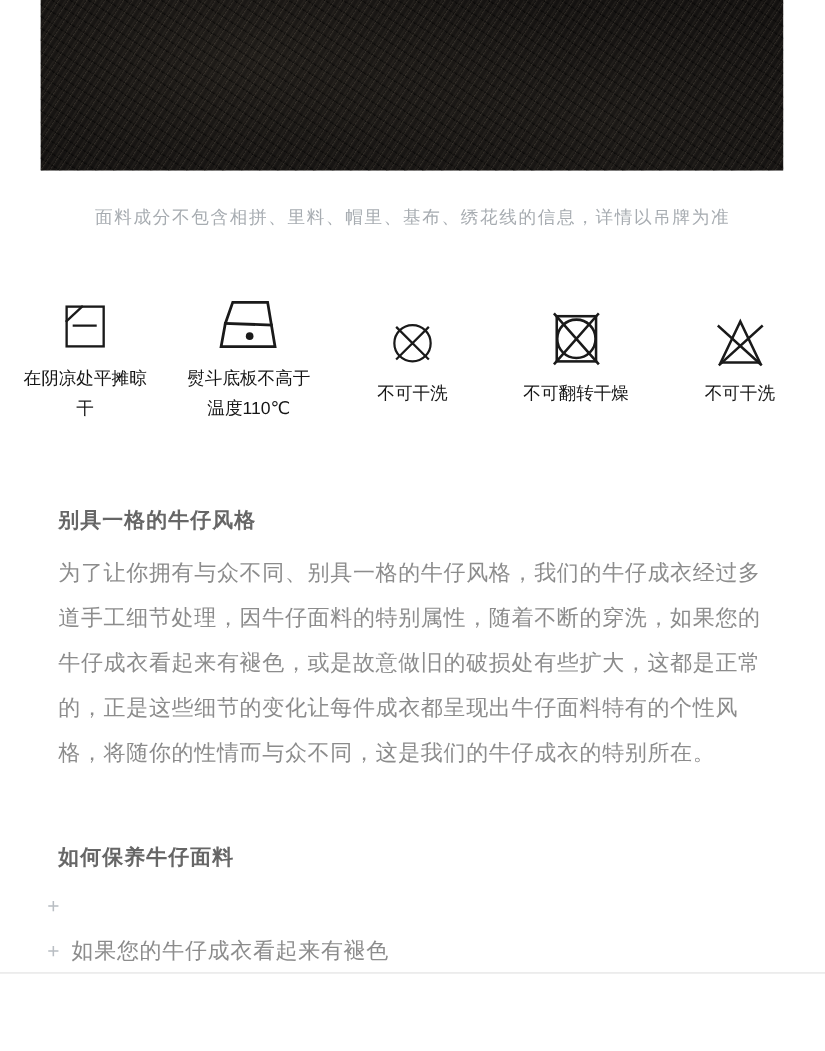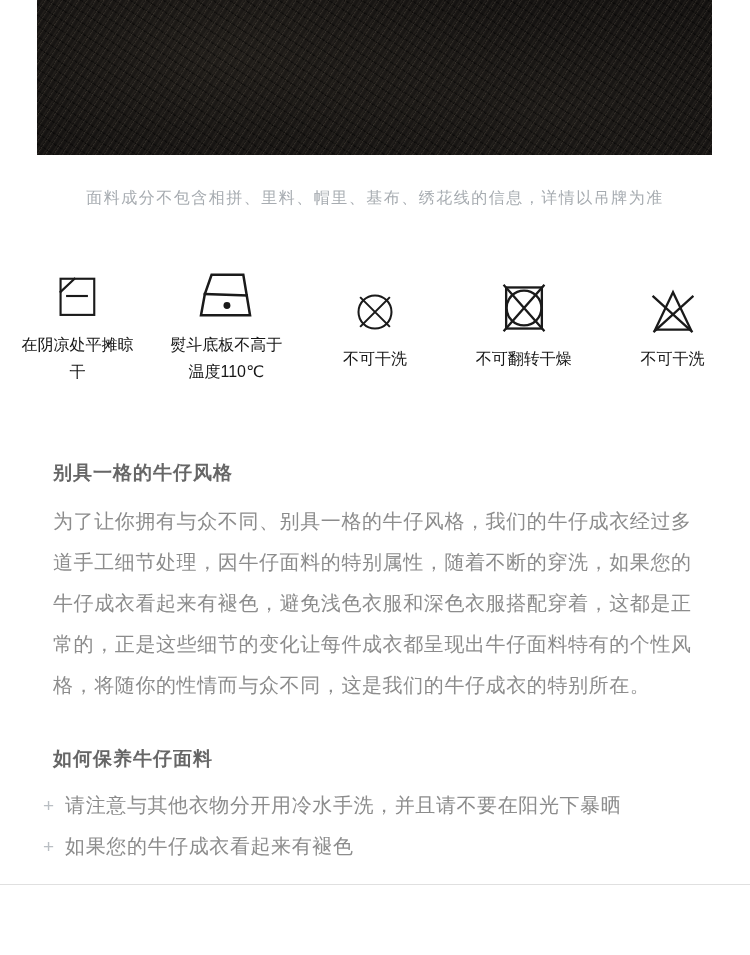--- a/index.html
+++ b/index.html
@@ -46,21 +46,21 @@
   
   .content { position:absolute; left:53px; top:460px; width:648px; }
   .section-heading {
     font-size:19px; font-weight:bold; color:#666666; letter-spacing:1px;
   }
   .section-body {
     margin-top:15px; width:645px;
     font-size:20px; line-height:41px; letter-spacing:0.6px;
     color:#8c8c8c; word-break:break-all;
   }
-  .section-heading.second { margin-top:40px; }
+  .section-heading.second { margin-top:60px; }
   .bullet-list { margin-top:13px; margin-left:-10px; }
   .bullet-line { display:flex; align-items:baseline; line-height:40px; }
   .bullet-marker { color:#b9bec3; font-size:19px; margin-right:11px; flex:0 0 auto; }
   .bullet-text { font-size:20px; letter-spacing:0.6px; color:#8c8c8c; }
   
   .bottom-divider {
     position:absolute; left:0; top:884px; width:750px; height:1px;
     background:#e0e0e0;
   }
 </style>
@@ -128,28 +128,27 @@
       </span>
       <span class="care-label">不可干洗</span>
     </div>
 
   </div>
 
   <div class="content">
 
     <h2 class="section-heading">别具一格的牛仔风格</h2>
 
-    <p class="section-body">为了让你拥有与众不同、别具一格的牛仔风格，我们的牛仔成衣经过多道手工细节处理，因牛仔面料的特别属性，随着不断的穿洗，如果您的牛仔成衣看起来有褪色，避免浅色衣服和深色衣服搭配穿着，这都是正常的，正是这些细节的变化让每件成衣都呈现出牛仔面料特有的个性风格，将随你的性情而与众不同，这是我们的牛仔成衣的特别所在。</p>
+    <p class="section-body">为了让你拥有与众不同、别具一格的牛仔风格，我们的牛仔成衣经过多道手工细节处理，因牛仔面料的特别属性，随着不断的穿洗，如果您的牛仔成衣看起来有褪色，或是故意做旧的破损处有些扩大，这都是正常的，正是这些细节的变化让每件成衣都呈现出牛仔面料特有的个性风格，将随你的性情而与众不同，这是我们的牛仔成衣的特别所在。</p>
 
     <h2 class="section-heading second">如何保养牛仔面料</h2>
 
     <div class="bullet-list">
       <div class="bullet-line">
         <span class="bullet-marker">+</span>
-        <span class="bullet-text">请注意与其他衣物分开用冷水手洗，并且请不要在阳光下暴晒</span>
       </div>
       <div class="bullet-line">
         <span class="bullet-marker">+</span>
         <span class="bullet-text">如果您的牛仔成衣看起来有褪色</span>
       </div>
     </div>
 
   </div>
 
   <div class="bottom-divider"></div>

